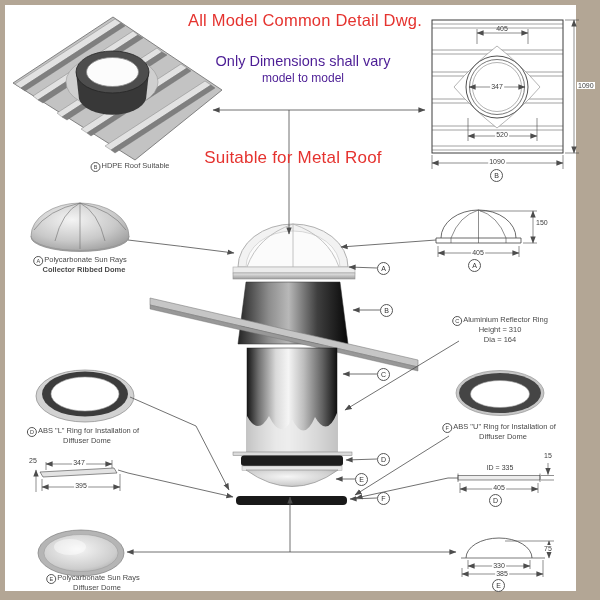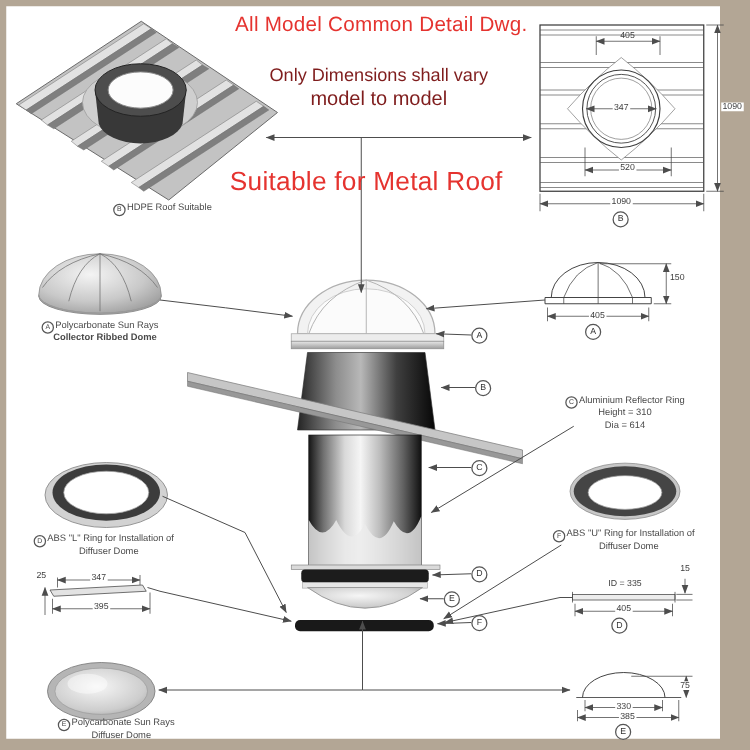--- a/index.html
+++ b/index.html
@@ -7,21 +7,21 @@
     width:600px;height:600px;position:relative;overflow:hidden;
     background:#b3a695;
     font-family:"Liberation Sans",sans-serif;
   }
   .page{position:absolute;left:5px;top:5px;width:571px;height:586px;background:#ffffff;}
   svg.art{position:absolute;left:0;top:0;}
   .t{position:absolute;white-space:nowrap;color:#4a4a4a;line-height:1.05;}
   .c{transform:translateX(-50%);}
   .bg{background:#fff;padding:0 1px;}
   .red{color:#e5332f;font-weight:500;letter-spacing:.2px;}
-  .blue{color:#7f1d1d;text-align:right;}
+  .blue{color:#4c1d95;text-align:right;}
   .lbl{font-size:7.5px;}
   .dim{font-size:7px;color:#3d3d3d;}
   .tg{display:inline-block;width:8px;height:8px;border:.8px solid #555;border-radius:50%;
       font-size:5.5px;line-height:8px;text-align:center;margin-right:1px;vertical-align:-1px;color:#444;}
   .cc{position:absolute;width:11px;height:11px;border:1px solid #555;border-radius:50%;
       font-size:7px;line-height:11px;text-align:center;background:#fff;color:#333;}
 </style>
 </head>
 <body>
 
@@ -261,31 +261,31 @@
     <path d="M130,397 L196,426 L229,490" marker-end="url(#ar)"></path>
     <path d="M118,470 L128,473 L233,497" marker-end="url(#ar)"></path>
     <line x1="290" y1="552" x2="127" y2="552" marker-end="url(#ar)"></line>
     <line x1="290" y1="552" x2="456" y2="552" marker-end="url(#ar)"></line>
     <line x1="290" y1="552" x2="290" y2="497" marker-end="url(#ar)"></line>
   </g>
 </svg>
 
 <div class="t c red" style="left:305px;top:12px;font-size:16.5px;">All Model Common Detail Dwg.</div>
 <div class="t c blue" style="left:303px;top:54px;font-size:14.5px;">Only Dimensions shall vary</div>
-<div class="t c blue" style="left:303px;top:72px;font-size:16px;">model to model</div>
-<div class="t c red" style="left:293px;top:135px;font-size:21px;">Suitable for Metal Roof</div>
+<div class="t c blue" style="left:303px;top:72px;font-size:12px;">model to model</div>
+<div class="t c red" style="left:293px;top:149px;font-size:17px;">Suitable for Metal Roof</div>
 
 <div class="t c lbl" style="left:130px;top:162px;"><span class="tg">B</span><span>HDPE Roof Suitable</span></div>
 
 <div class="t c lbl" style="left:80px;top:256px;"><span class="tg">A</span><span>Polycarbonate Sun Rays</span></div>
 <div class="t c lbl" style="left:84px;top:266px;font-weight:bold;">Collector Ribbed Dome</div>
 
 <div class="t c lbl" style="left:500px;top:316px;"><span class="tg">C</span><span>Aluminium Reflector Ring</span></div>
 <div class="t c lbl" style="left:500px;top:326px;">Height = 310</div>
-<div class="t c lbl" style="left:500px;top:336px;">Dia = 614</div>
+<div class="t c lbl" style="left:500px;top:336px;">Dia = 164</div>
 
 <div class="t c lbl" style="left:83px;top:427px;"><span class="tg">D</span><span>ABS "L" Ring for Installation of</span></div>
 <div class="t c lbl" style="left:87px;top:437px;">Diffuser Dome</div>
 
 <div class="t c lbl" style="left:499px;top:423px;"><span class="tg">F</span><span>ABS "U" Ring for Installation of</span></div>
 <div class="t c lbl" style="left:503px;top:433px;">Diffuser Dome</div>
 
 <div class="t c lbl" style="left:93px;top:574px;"><span class="tg">E</span><span>Polycarbonate Sun Rays</span></div>
 <div class="t c lbl" style="left:97px;top:584px;">Diffuser Dome</div>
 

